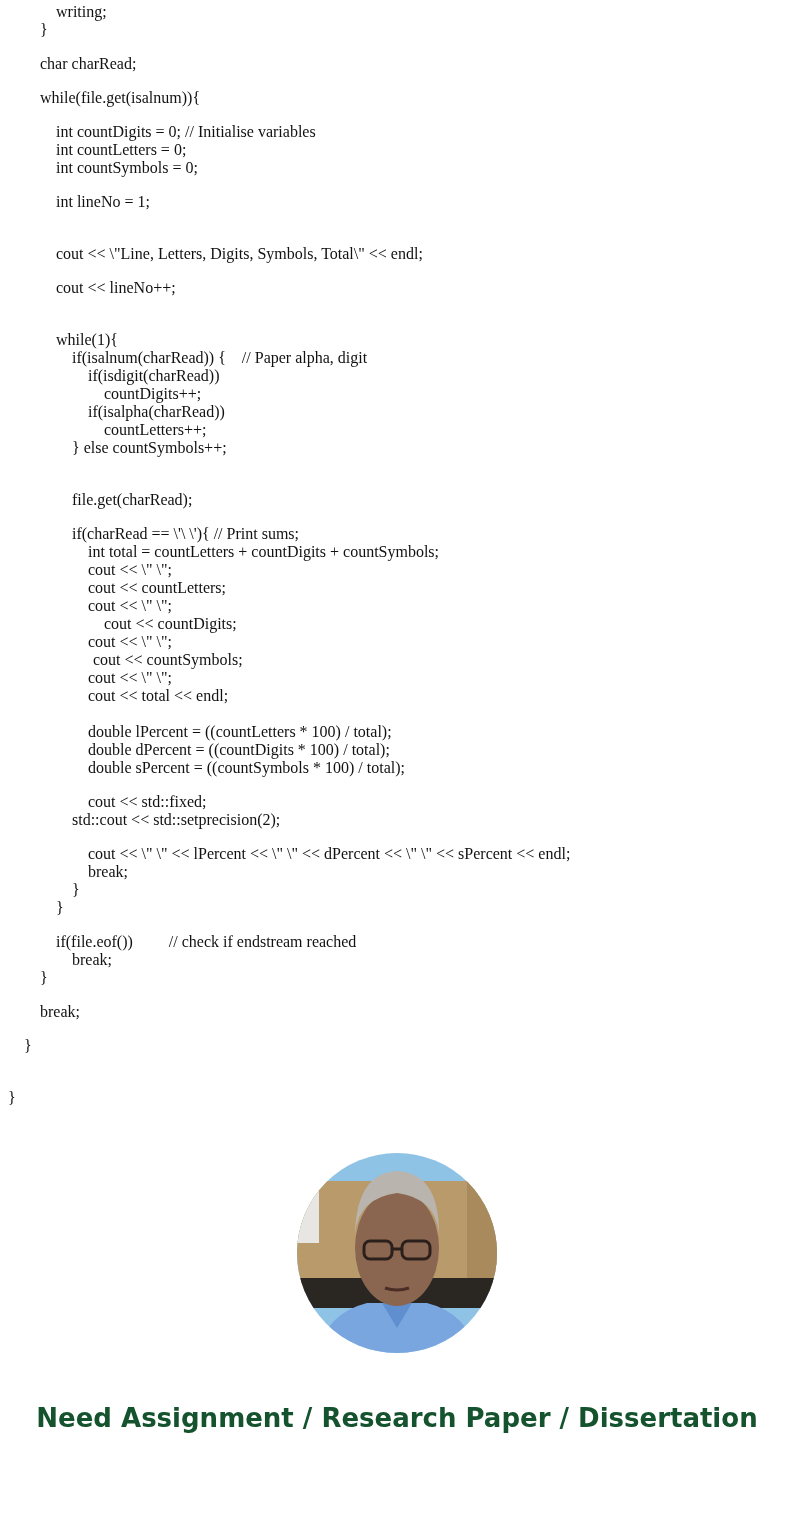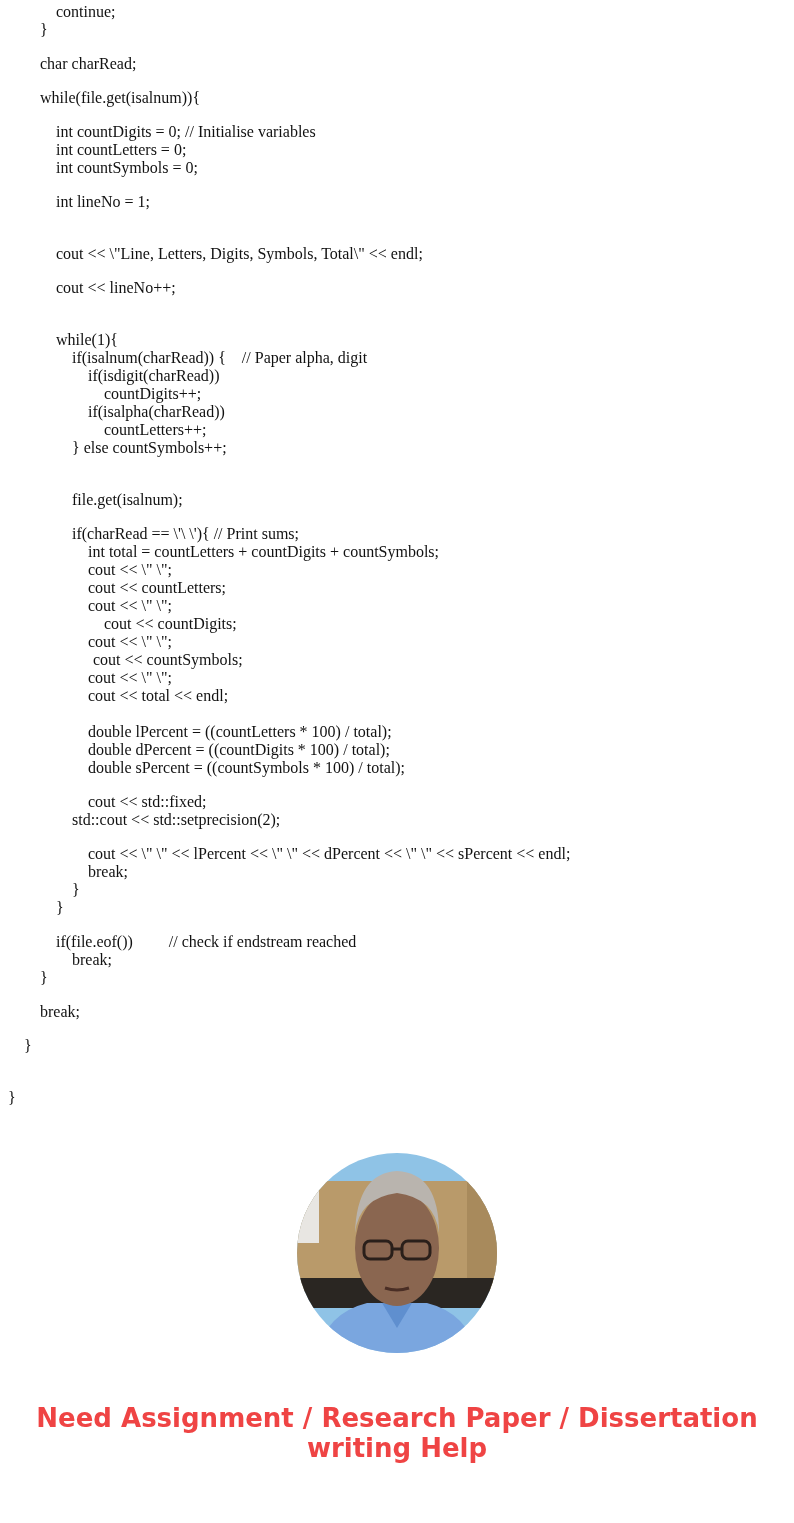--- a/index.html
+++ b/index.html
@@ -1,44 +1,44 @@
 <!DOCTYPE html>
 <html><head>
 <meta charset="utf-8">
 <style>
   html, body { margin:0; padding:0; background:#ffffff; }
   body { width:794px; height:1523px; position:relative; overflow:hidden; }
   .code { position:absolute; left:0; top:0; width:794px; font-family:"Liberation Serif", serif; font-size:16px; color:#111; }
   .ln { position:absolute; white-space:pre; line-height:18px; height:18px; }
   .avatar { position:absolute; left:297px; top:1153px; width:200px; height:200px; border-radius:50%; overflow:hidden; }
-  .promo { position:absolute; left:0; top:1403px; width:794px; text-align:center; font-family:"DejaVu Sans", sans-serif; font-weight:bold; font-size:26px; line-height:30px; color:#ef4444; }
+  .promo { position:absolute; left:0; top:1403px; width:794px; text-align:center; font-family:"DejaVu Sans", sans-serif; font-weight:bold; font-size:26px; line-height:30px; color:#14532d; }
   .promo div { white-space:nowrap; }
 </style>
 </head>
 <body>
 
 <div class="code" id="code">
-    <div class="ln" style="left: 56px; top: 3px;">continue;</div>
+    <div class="ln" style="left: 56px; top: 3px;">writing;</div>
     <div class="ln" style="left: 40px; top: 21px;">}</div>
     <div class="ln" style="left: 40px; top: 55px;">char charRead;</div>
     <div class="ln" style="left: 40px; top: 89px;">while(file.get(isalnum)){</div>
     <div class="ln" style="left: 56px; top: 123px;">int countDigits = 0; // Initialise variables</div>
     <div class="ln" style="left: 56px; top: 141px;">int countLetters = 0;</div>
     <div class="ln" style="left: 56px; top: 159px;">int countSymbols = 0;</div>
     <div class="ln" style="left: 56px; top: 193px;">int lineNo = 1;</div>
     <div class="ln" style="left: 56px; top: 245px;">cout &lt;&lt; \"Line, Letters, Digits, Symbols, Total\" &lt;&lt; endl;</div>
     <div class="ln" style="left: 56px; top: 279px;">cout &lt;&lt; lineNo++;</div>
     <div class="ln" style="left: 56px; top: 331px;">while(1){</div>
     <div class="ln" style="left: 72px; top: 349px;">if(isalnum(charRead)) {    // Paper alpha, digit</div>
     <div class="ln" style="left: 88px; top: 367px;">if(isdigit(charRead))</div>
     <div class="ln" style="left: 104px; top: 385px;">countDigits++;</div>
     <div class="ln" style="left: 88px; top: 403px;">if(isalpha(charRead))</div>
     <div class="ln" style="left: 104px; top: 421px;">countLetters++;</div>
     <div class="ln" style="left: 72px; top: 439px;">} else countSymbols++;</div>
-    <div class="ln" style="left: 72px; top: 491px;">file.get(isalnum);</div>
+    <div class="ln" style="left: 72px; top: 491px;">file.get(charRead);</div>
     <div class="ln" style="left: 72px; top: 525px;">if(charRead == \'\ \'){ // Print sums;</div>
     <div class="ln" style="left: 88px; top: 543px;">int total = countLetters + countDigits + countSymbols;</div>
     <div class="ln" style="left: 88px; top: 561px;">cout &lt;&lt; \" \";</div>
     <div class="ln" style="left: 88px; top: 579px;">cout &lt;&lt; countLetters;</div>
     <div class="ln" style="left: 88px; top: 597px;">cout &lt;&lt; \" \";</div>
     <div class="ln" style="left: 104px; top: 615px; text-align: center;">cout &lt;&lt; countDigits;</div>
     <div class="ln" style="left: 88px; top: 633px;">cout &lt;&lt; \" \";</div>
     <div class="ln" style="left: 93px; top: 651px;">cout &lt;&lt; countSymbols;</div>
     <div class="ln" style="left: 88px; top: 669px;">cout &lt;&lt; \" \";</div>
     <div class="ln" style="left: 88px; top: 687px;">cout &lt;&lt; total &lt;&lt; endl;</div>
@@ -72,14 +72,13 @@
     <path d="M58 80 Q60 20 100 18 Q142 20 142 80 Q138 45 100 40 Q62 45 58 80 Z" fill="#b9b4ae"></path>
     <rect x="67" y="88" width="28" height="18" rx="6" fill="none" stroke="#2a1f1a" stroke-width="3"></rect>
     <rect x="105" y="88" width="28" height="18" rx="6" fill="none" stroke="#2a1f1a" stroke-width="3"></rect>
     <line x1="95" y1="96" x2="105" y2="96" stroke="#2a1f1a" stroke-width="3"></line>
     <path d="M88 135 Q100 139 112 135" stroke="#4a2e25" stroke-width="3" fill="none"></path>
   </svg>
 </div>
 
 <div class="promo">
   <div>Need Assignment / Research Paper / Dissertation</div>
-  <div>writing Help</div>
 </div>
 
 </body></html>

